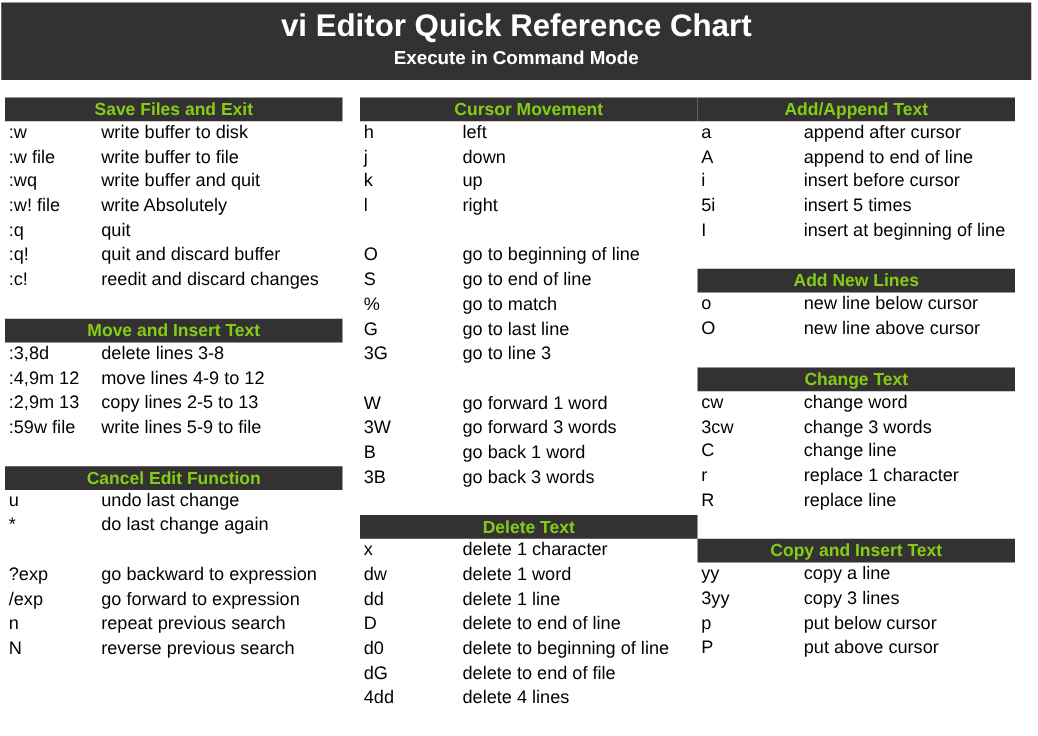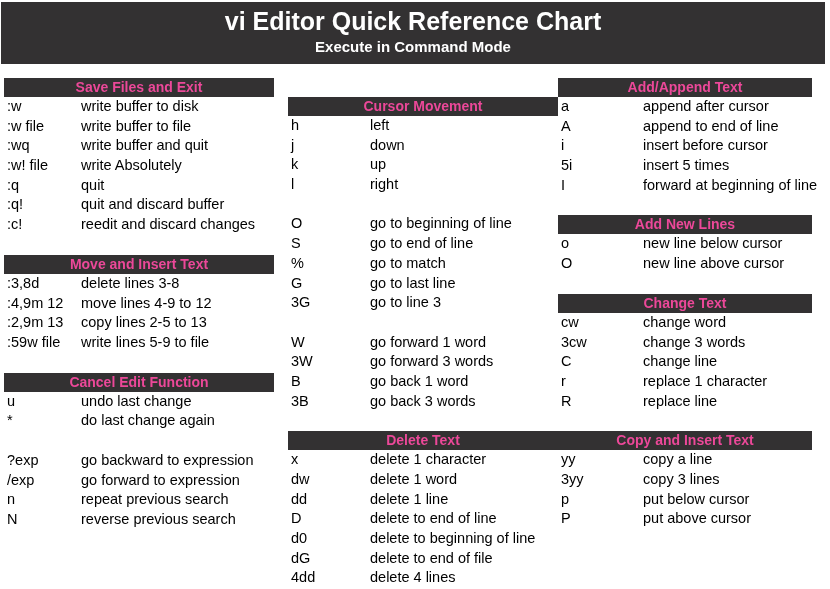--- a/index.html
+++ b/index.html
@@ -54,30 +54,30 @@
     top: 78px;
     width: 830px;
     display: flex;
     align-items: flex-start;
   }
   .col {
     display: flex;
     flex-direction: column;
   }
   .col-1 { width: 270px; margin-left: 4px; }
-  .col-2 { width: 270px; margin-left: 14px; margin-top: 19px; }
+  .col-2 { width: 270px; margin-left: 14px; }
   .col-3 { width: 254px; margin-left: 0; }
 
   
   .section { width: 100%; }
   .section + .section { margin-top: 20px; }
 
   .section-header {
     background: #333132;
-    color: #ec4899;
+    color: #84cc16;
     font-size: 14px;
     font-weight: bold;
     text-align: center;
     line-height: 19px;
     height: 19px;
     width: 100%;
     box-sizing: border-box;
   }
 
   .rows { width: 100%; }
@@ -321,21 +321,21 @@
             <div class="row">
               <div class="cmd">i</div>
               <div class="desc">insert before cursor</div>
             </div>
             <div class="row">
               <div class="cmd">5i</div>
               <div class="desc">insert 5 times</div>
             </div>
             <div class="row">
               <div class="cmd">I</div>
-              <div class="desc">forward at beginning of line</div>
+              <div class="desc">insert at beginning of line</div>
             </div>
           </div>
         </div>
         <div class="section">
           <div class="section-header">Add New Lines</div>
           <div class="rows">
             <div class="row">
               <div class="cmd">o</div>
               <div class="desc">new line below cursor</div>
             </div>

